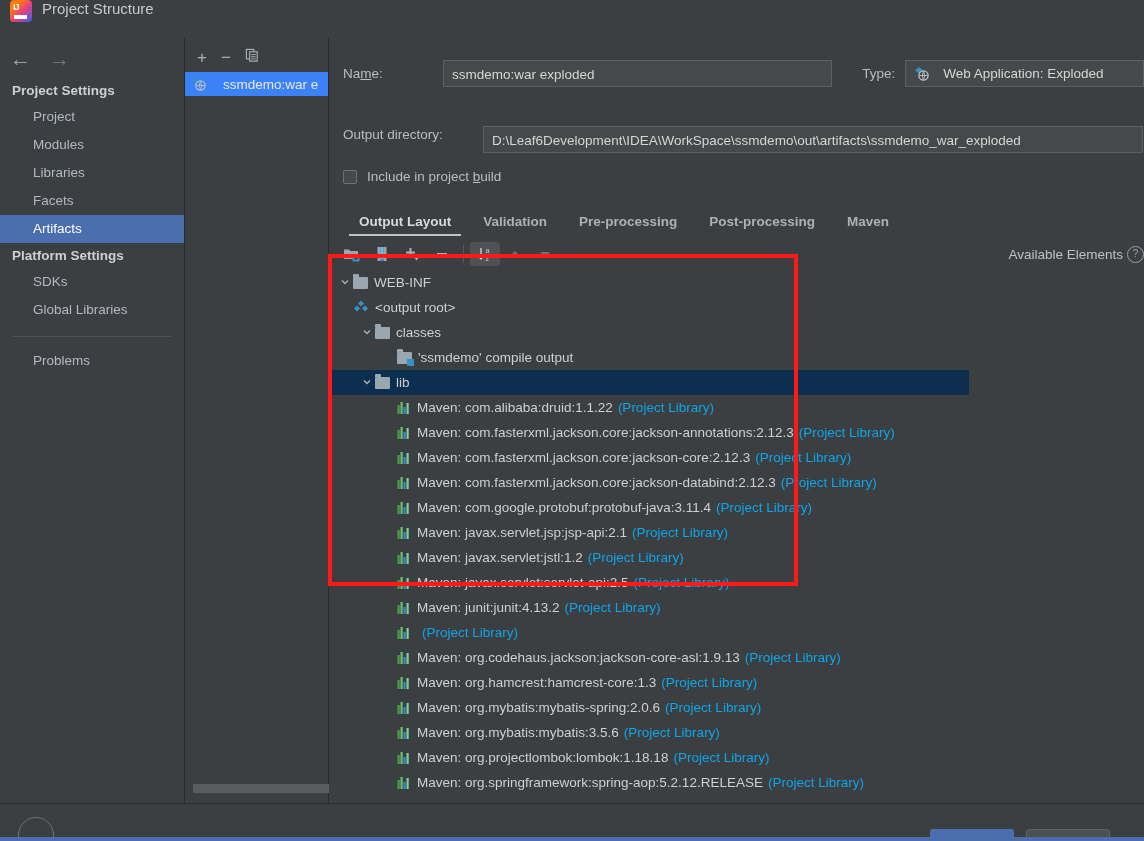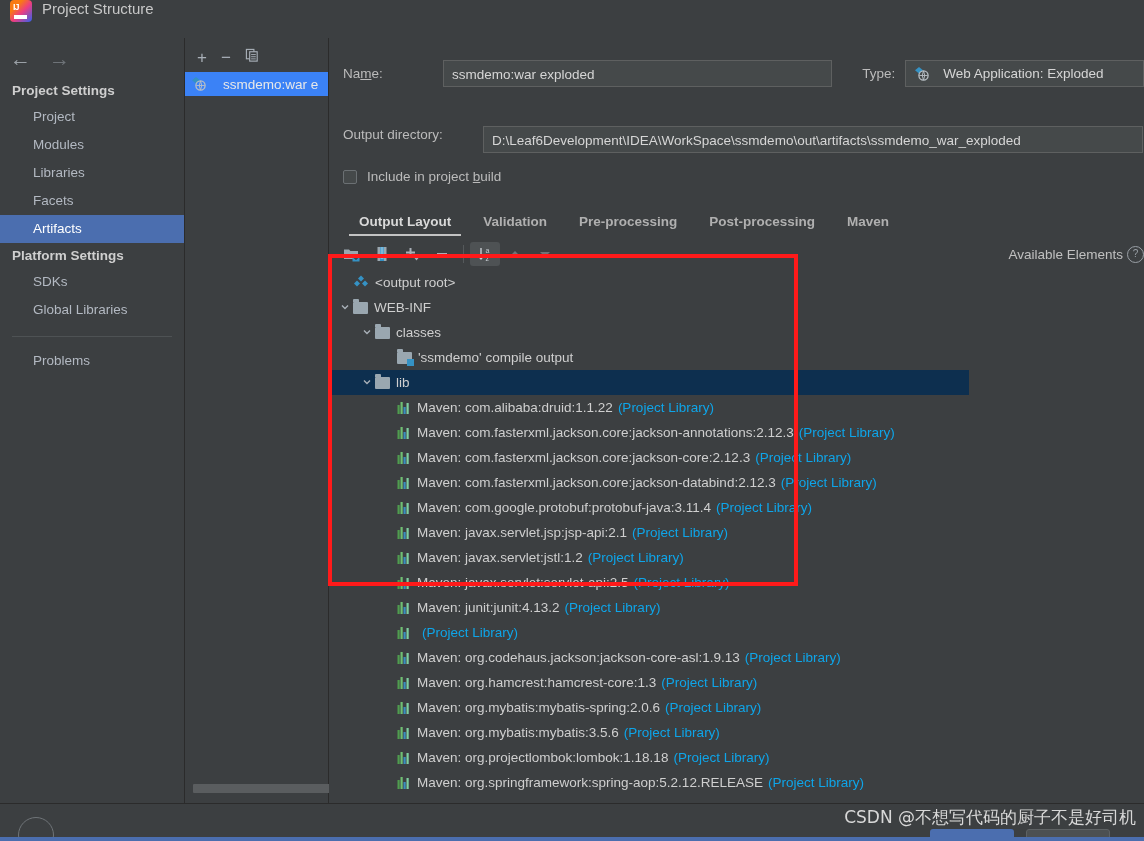--- a/index.html
+++ b/index.html
@@ -332,35 +332,35 @@
     </div>
 
     <div class="avail-hdr">
       <span>Available Elements</span>
       <span class="qmark">?</span>
     </div>
 
     <div class="treewrap">
         <div class="trow">
           <span style="display: inline-block; flex: 0 0 auto; width: 8px;"></span>
+          <span class="chev"><svg width="10" height="10" viewBox="0 0 10 10">
+              <path d="M2 3.5 L5 6.5 L8 3.5" stroke="#a9b0b8" stroke-width="1.4" fill="none"></path>
+            </svg></span>
+          <span class="ico ic-folder"></span>
+          <span>WEB-INF</span>
+        </div>
+        <div class="trow">
+          <span style="display: inline-block; flex: 0 0 auto; width: 8px;"></span>
           <span class="chev"></span>
           <span class="ico" style="width: 16px; height: 15px;"><svg width="16" height="15" viewBox="0 0 16 15">
               <path d="M8 0.5 L11 3.5 L8 6.5 L5 3.5 Z" fill="#3592c4"></path>
               <path d="M4 5.5 L7 8.5 L4 11.5 L1 8.5 Z" fill="#3592c4"></path>
               <path d="M12 5.5 L15 8.5 L12 11.5 L9 8.5 Z" fill="#3592c4"></path>
             </svg></span>
           <span>&lt;output root&gt;</span>
-        </div>
-        <div class="trow">
-          <span style="display: inline-block; flex: 0 0 auto; width: 8px;"></span>
-          <span class="chev"><svg width="10" height="10" viewBox="0 0 10 10">
-              <path d="M2 3.5 L5 6.5 L8 3.5" stroke="#a9b0b8" stroke-width="1.4" fill="none"></path>
-            </svg></span>
-          <span class="ico ic-folder"></span>
-          <span>WEB-INF</span>
         </div>
         <div class="trow">
           <span style="display: inline-block; flex: 0 0 auto; width: 30px;"></span>
           <span class="chev"><svg width="10" height="10" viewBox="0 0 10 10">
               <path d="M2 3.5 L5 6.5 L8 3.5" stroke="#a9b0b8" stroke-width="1.4" fill="none"></path>
             </svg></span>
           <span class="ico ic-folder"></span>
           <span>classes</span>
         </div>
         <div class="trow">
@@ -578,16 +578,15 @@
   </div>
 
   <div class="hsep"></div>
   <div class="footer">
     <div class="circ"></div>
     <div class="btn-blue"></div>
     <div class="btn-gray"></div>
     <div class="blue-strip"></div>
   </div>
 
-  <div class="watermark">CSDN @不想写代码的厨子不是好司机</div>
 
   <div class="redbox"></div>
 </div>
 
 </body></html>

